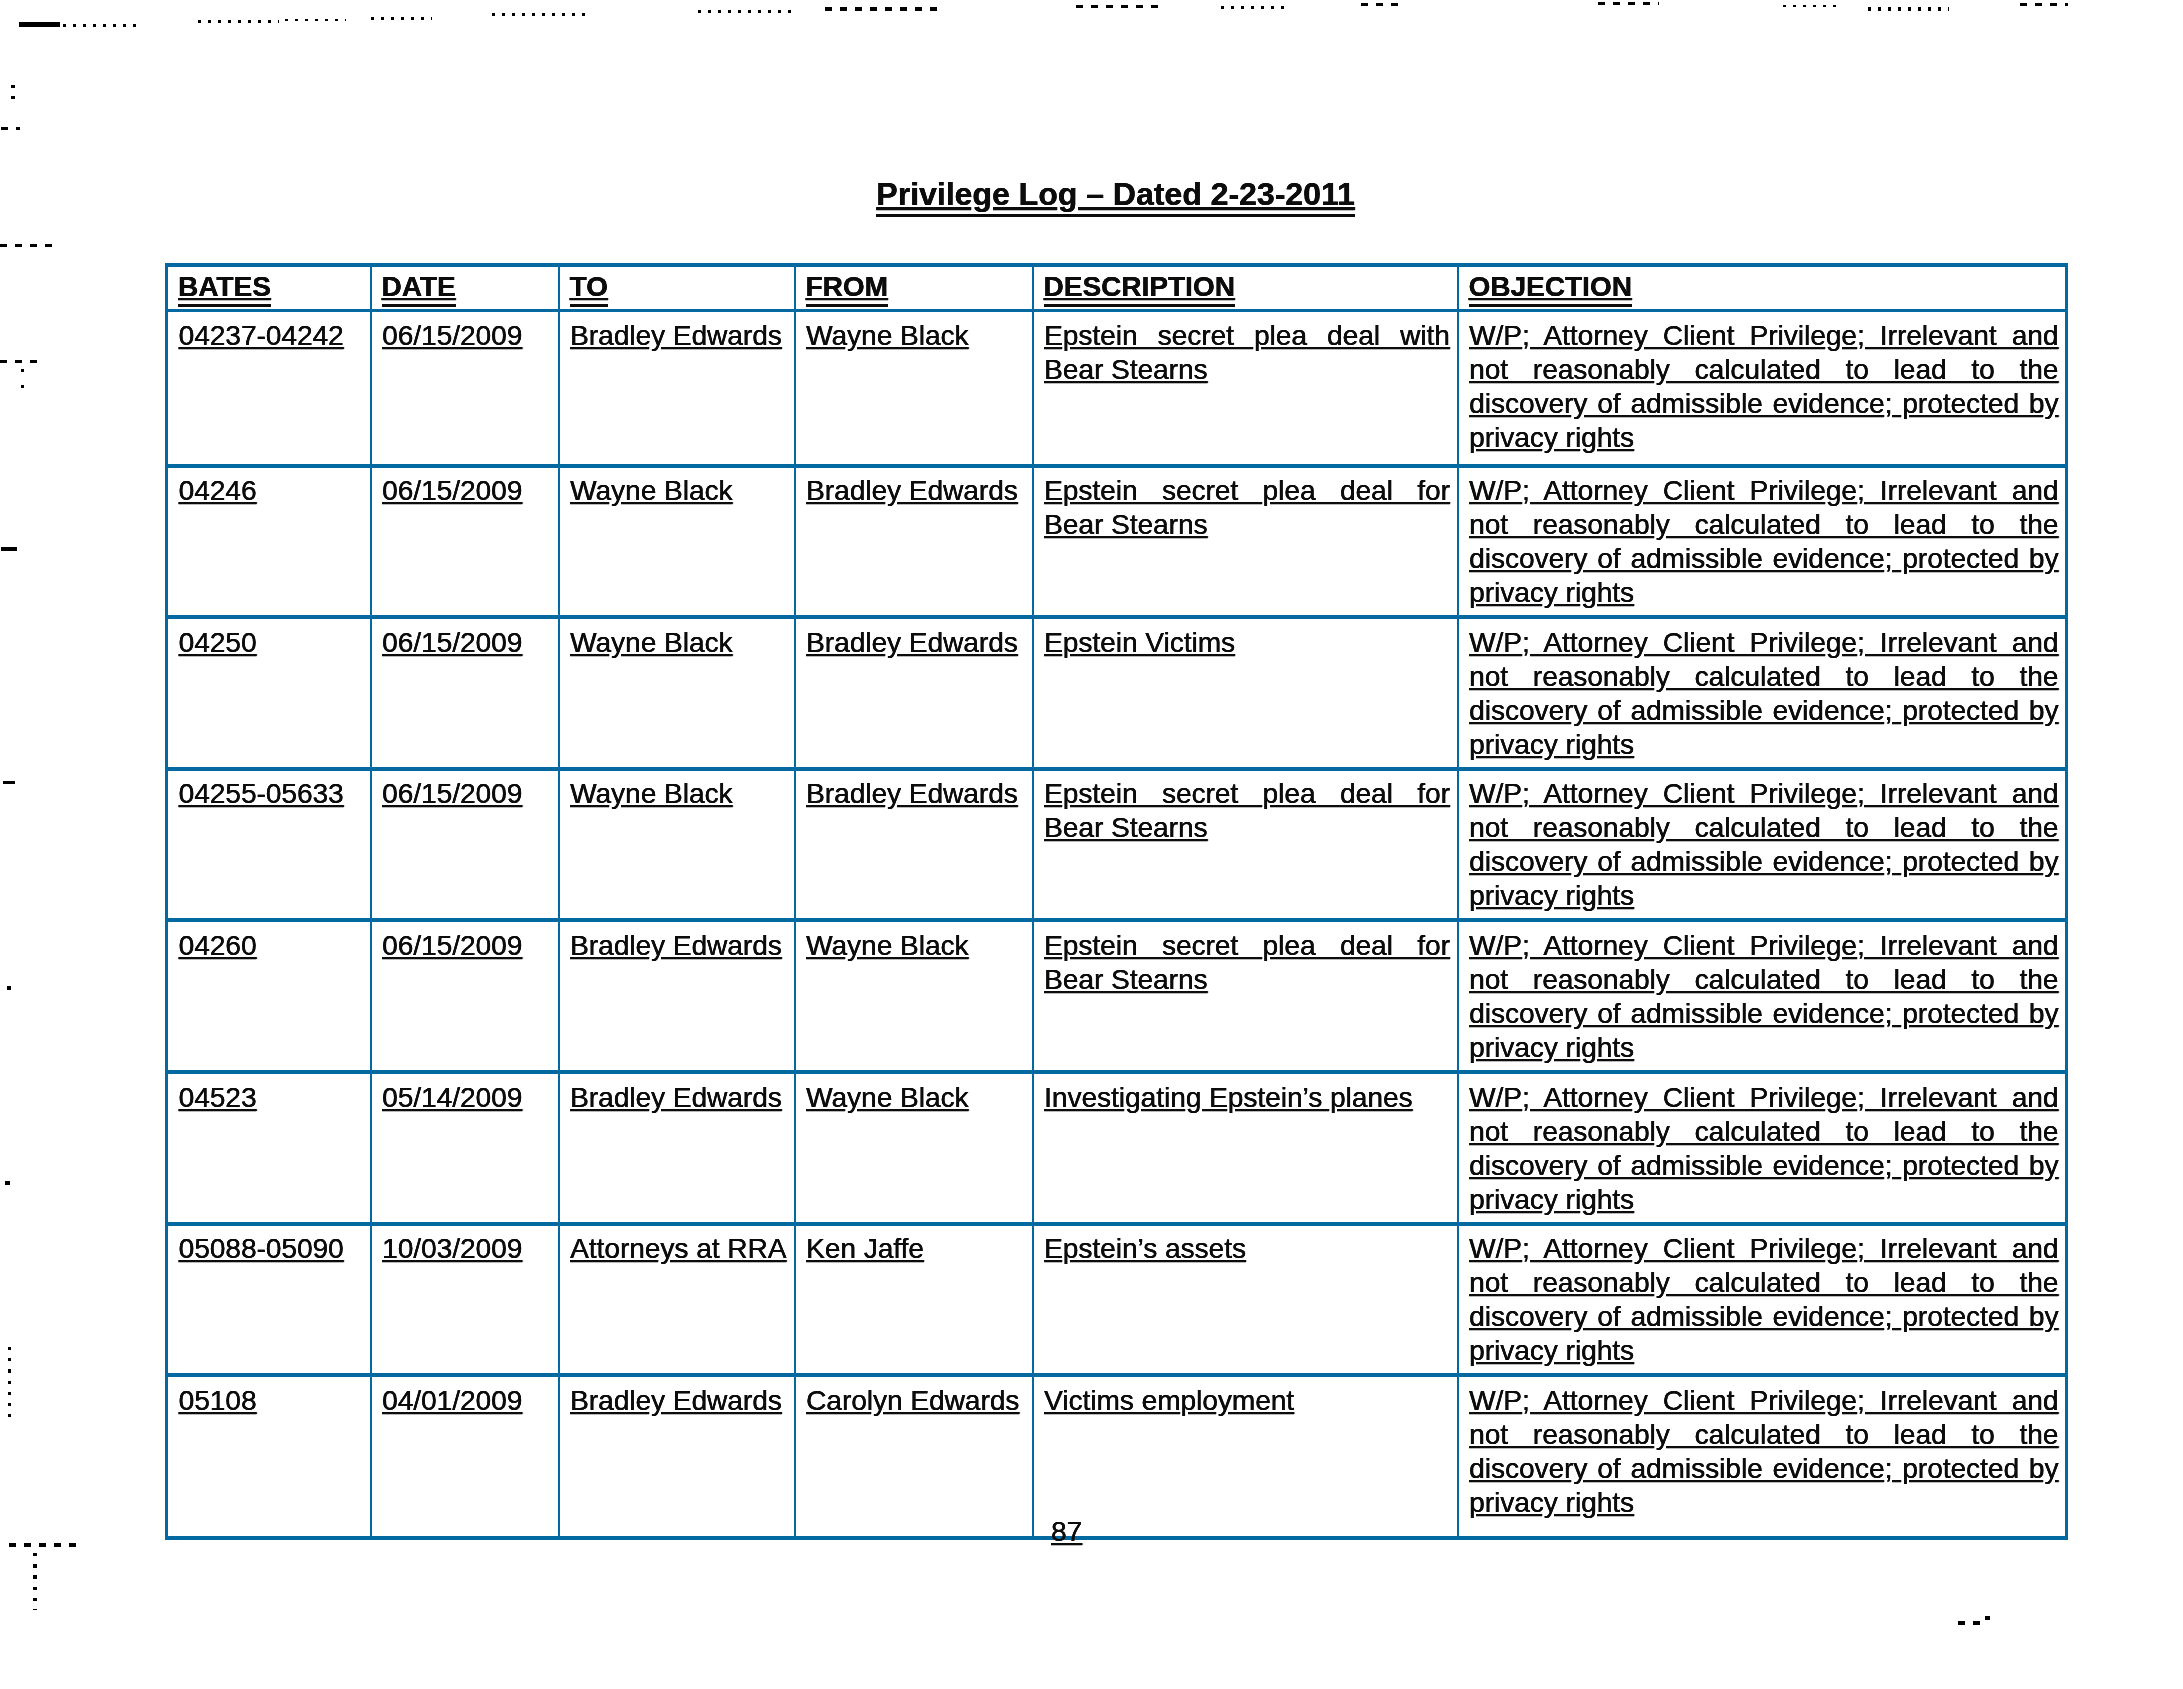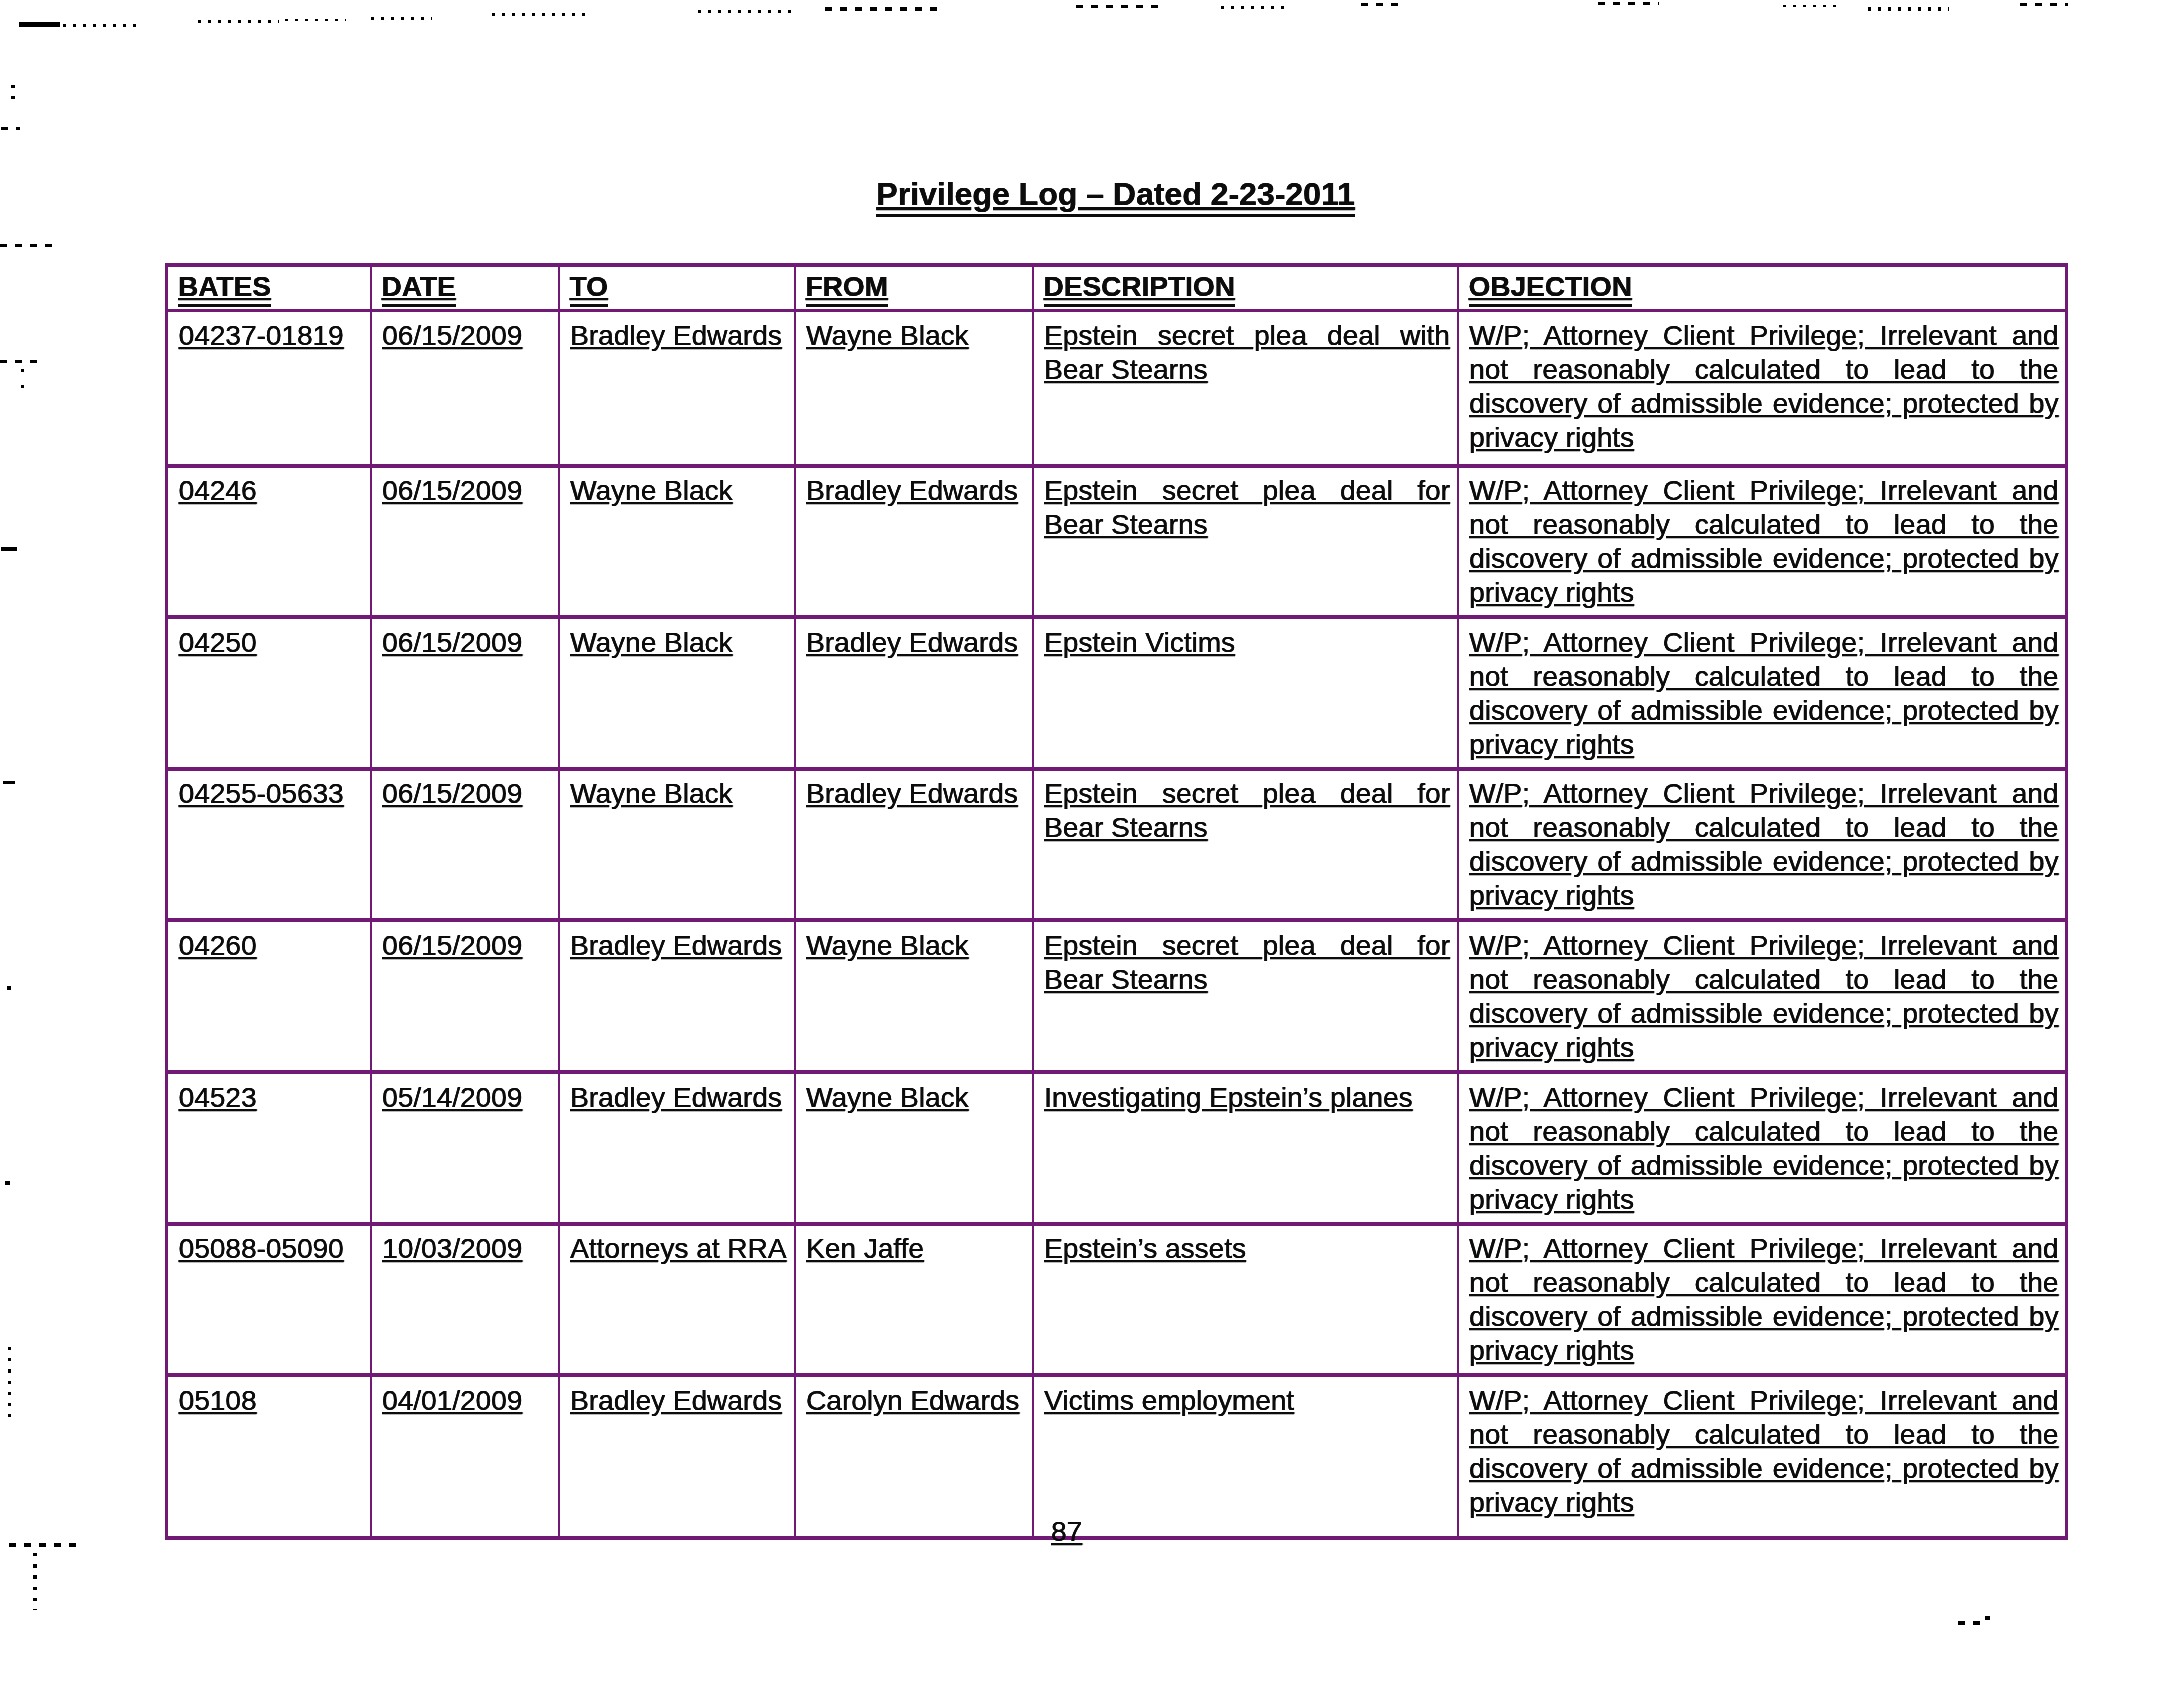--- a/index.html
+++ b/index.html
@@ -37,21 +37,21 @@
   table.log {
     position: absolute;
     left: 165px;
     top: 263px;
     width: 1901px;
     border-collapse: collapse;
     table-layout: fixed;
     background: #fff;
   }
   table.log, table.log th, table.log td {
-    border: 2px solid #701a75;
+    border: 2px solid #0369a1;
   }
   table.log { border-width: 3.3px; }
   table.log th {
     border-top-width: 4px;
     border-bottom-width: 3.3px;
     height: 38px;
     font-size: 28px;
     font-weight: 700;
     text-align: left;
     vertical-align: top;
@@ -151,21 +151,21 @@
       <th><span class="hu ink">DATE</span></th>
       <th><span class="hu ink">TO</span></th>
       <th><span class="hu ink">FROM</span></th>
       <th><span class="hu ink">DESCRIPTION</span></th>
       <th><span class="hu ink">OBJECTION</span></th>
     </tr>
   </thead>
   <tbody>
 
   <tr>
-      <td class="c-bates ink">04237-01819</td>
+      <td class="c-bates ink">04237-04242</td>
       <td class="c-date ink">06/15/2009</td>
       <td class="c-to ink">Bradley Edwards</td>
       <td class="c-from ink">Wayne Black</td>
       <td class="c-desc ink">Epstein secret plea deal with Bear Stearns</td>
       <td class="c-obj ink">W/P; Attorney Client Privilege; Irrelevant and not reasonably calculated to lead to the discovery of admissible evidence; protected by privacy rights</td>
     </tr>
       <tr>
       <td class="c-bates ink">04246</td>
       <td class="c-date ink">06/15/2009</td>
       <td class="c-to ink">Wayne Black</td>

